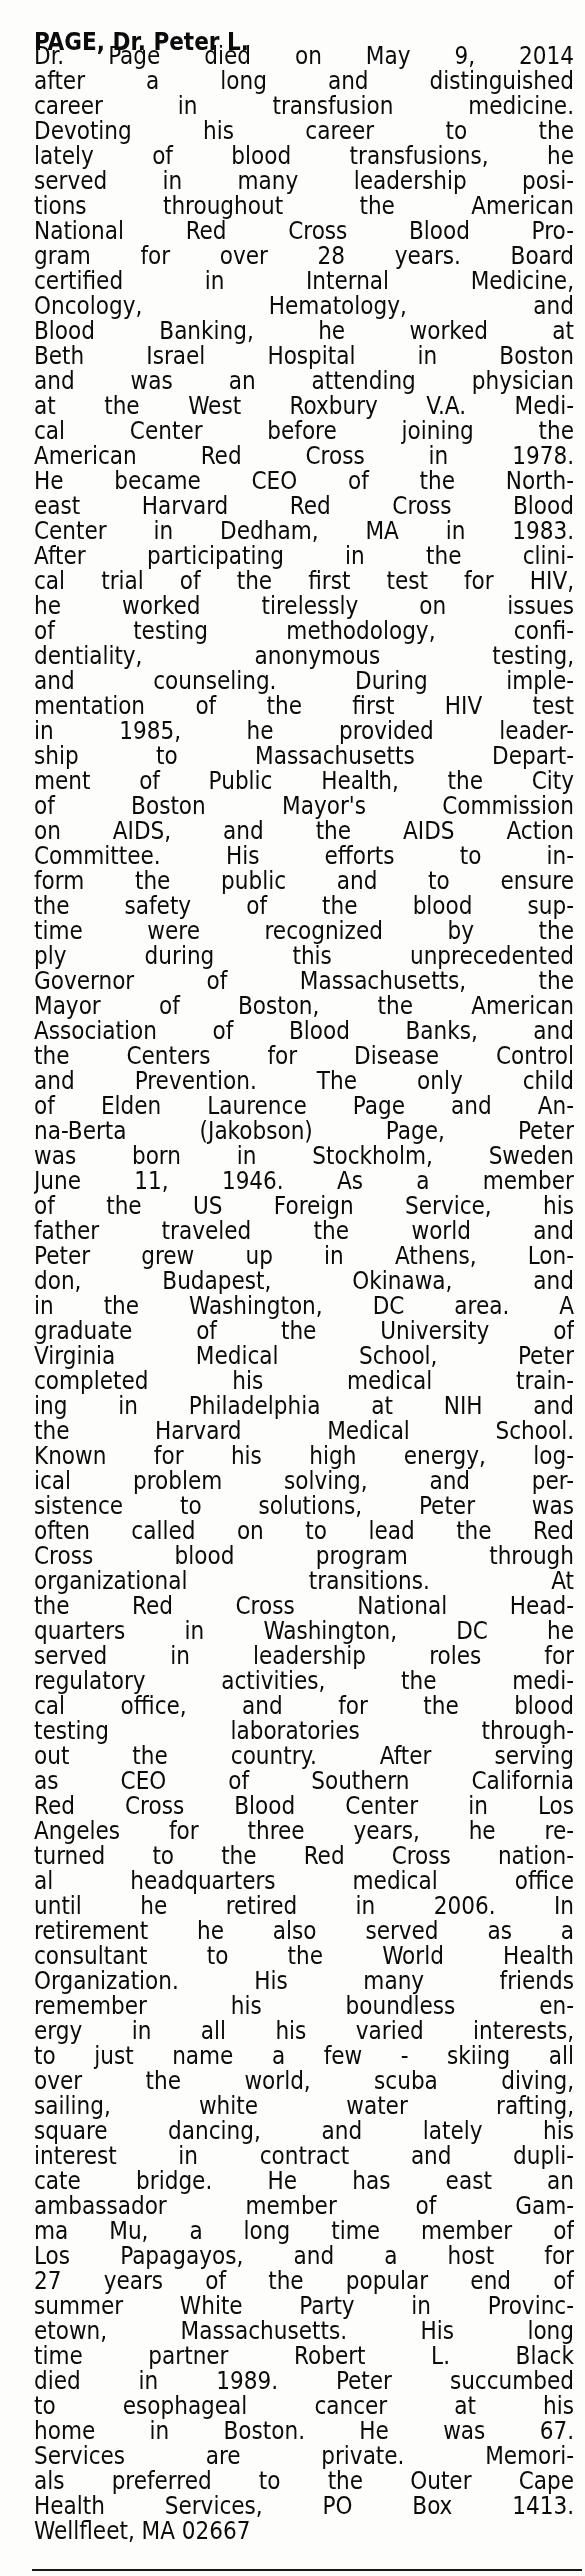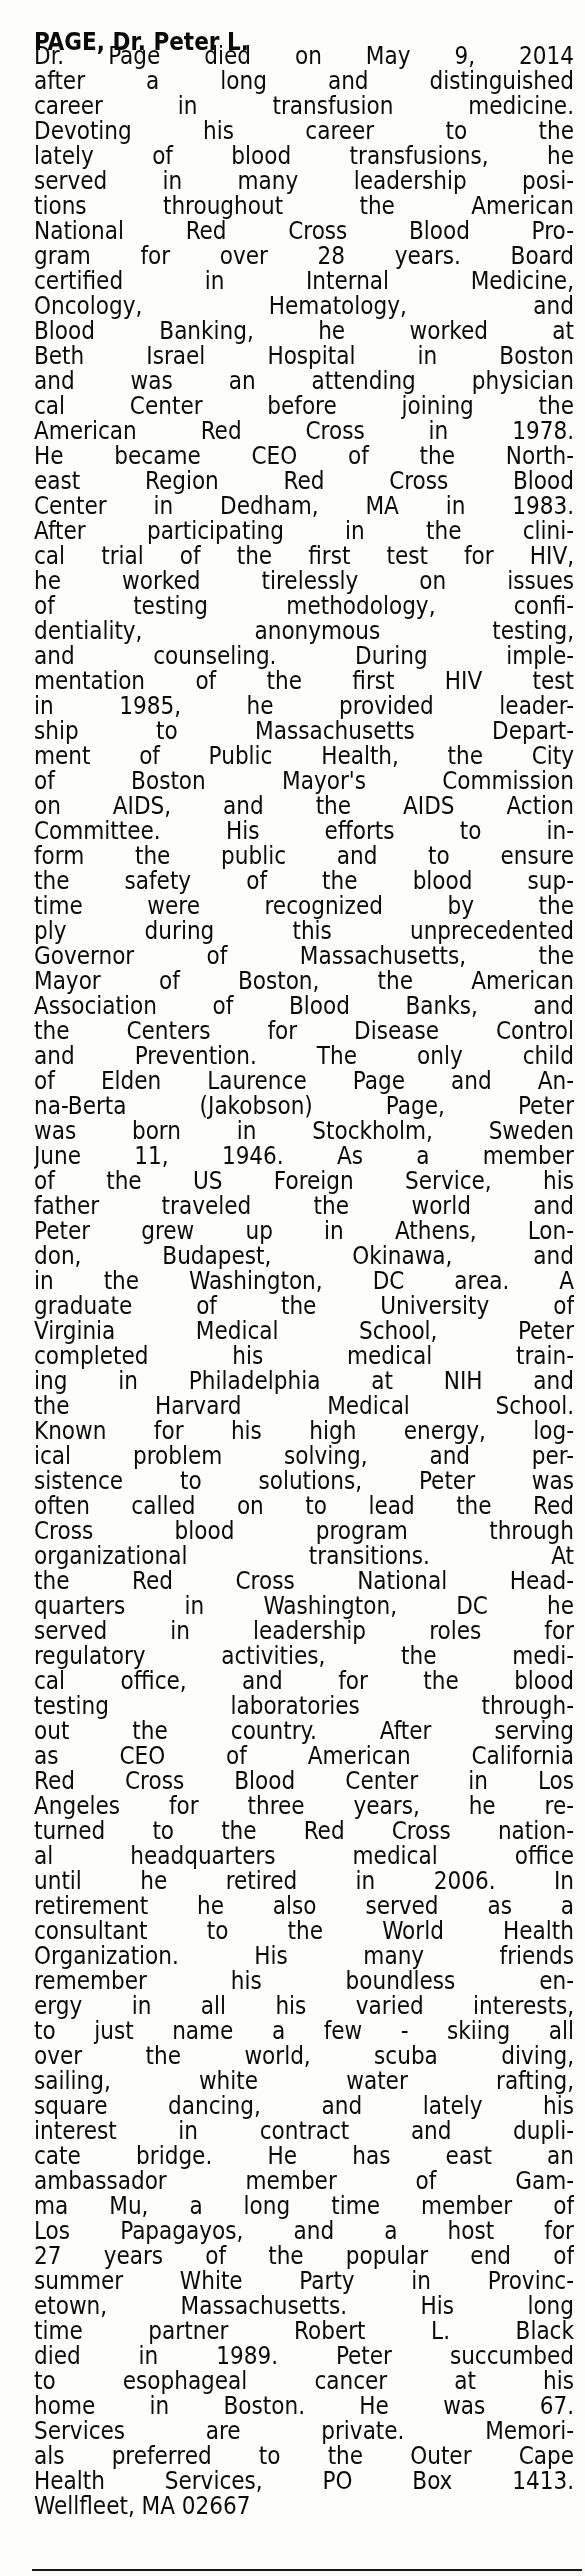--- a/index.html
+++ b/index.html
@@ -76,24 +76,25 @@
       <div class="line">lately of blood transfusions, he</div>
       <div class="line">served in many leadership posi-</div>
       <div class="line">tions throughout the American</div>
       <div class="line">National Red Cross Blood Pro-</div>
       <div class="line">gram for over 28 years. Board</div>
       <div class="line">certified in Internal Medicine,</div>
       <div class="line">Oncology, Hematology, and</div>
       <div class="line">Blood Banking, he worked at</div>
       <div class="line">Beth Israel Hospital in Boston</div>
       <div class="line">and was an attending physician</div>
+      <div class="line">at the West Roxbury V.A. Medi-</div>
       <div class="line">cal Center before joining the</div>
       <div class="line">American Red Cross in 1978.</div>
       <div class="line">He became CEO of the North-</div>
-      <div class="line">east Region Red Cross Blood</div>
+      <div class="line">east Harvard Red Cross Blood</div>
       <div class="line">Center in Dedham, MA in 1983.</div>
       <div class="line">After participating in the clini-</div>
       <div class="line">cal trial of the first test for HIV,</div>
       <div class="line">he worked tirelessly on issues</div>
       <div class="line">of testing methodology, confi-</div>
       <div class="line">dentiality, anonymous testing,</div>
       <div class="line">and counseling. During imple-</div>
       <div class="line">mentation of the first HIV test</div>
       <div class="line">in 1985, he provided leader-</div>
       <div class="line">ship to Massachusetts Depart-</div>
@@ -130,21 +131,21 @@
       <div class="line">often called on to lead the Red</div>
       <div class="line">Cross blood program through</div>
       <div class="line">organizational transitions. At</div>
       <div class="line">the Red Cross National Head-</div>
       <div class="line">quarters in Washington, DC he</div>
       <div class="line">served in leadership roles for</div>
       <div class="line">regulatory activities, the medi-</div>
       <div class="line">cal office, and for the blood</div>
       <div class="line">testing laboratories through-</div>
       <div class="line">out the country. After serving</div>
-      <div class="line">as CEO of American California</div>
+      <div class="line">as CEO of Southern California</div>
       <div class="line">Red Cross Blood Center in Los</div>
       <div class="line">Angeles for three years, he re-</div>
       <div class="line">turned to the Red Cross nation-</div>
       <div class="line">al headquarters medical office</div>
       <div class="line">until he retired in 2006. In</div>
       <div class="line">retirement he also served as a</div>
       <div class="line">consultant to the World Health</div>
       <div class="line">Organization. His many friends</div>
       <div class="line">remember his boundless en-</div>
       <div class="line">ergy in all his varied interests,</div>

